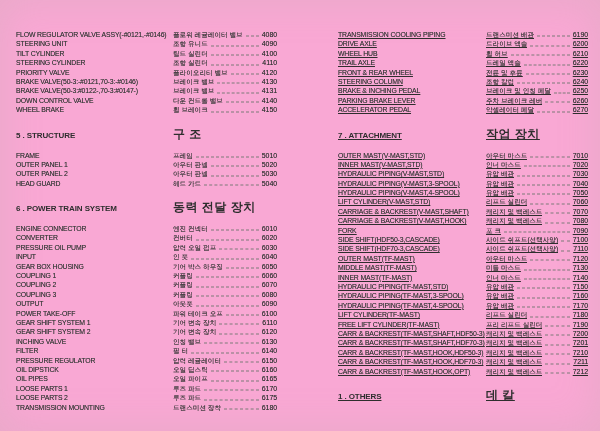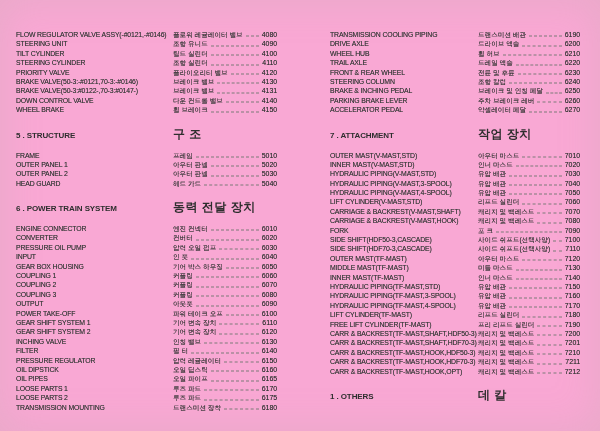--- a/index.html
+++ b/index.html
@@ -9,21 +9,21 @@
     background:#eceae7;
   }
   .page{
     position:relative;width:600px;height:431px;
     background:#f9a8d4;
     box-shadow:inset 0 0 40px rgba(180,175,165,0.25);
     color:#2e2e2e;
   }
   .col{position:absolute;top:30px;}
   .col-left{left:16px;width:261px;--en-w:157px;}
-  .col-right{left:330px;width:250px;--en-w:148px;}
+  .col-right{left:338px;width:250px;text-decoration:underline;--en-w:148px;}
   .sec-header{display:flex;align-items:baseline;margin:11px 0 8px;}
   .sec:first-child .sec-header{margin-top:0;}
   .h-en{width:var(--en-w);font-weight:bold;font-size:8px;letter-spacing:-0.1px;white-space:nowrap;}
   .h-ko{font-weight:bold;font-size:12px;letter-spacing:0.5px;white-space:nowrap;}
   .row{display:flex;align-items:baseline;height:9.4px;line-height:9.4px;}
   .row .en{
     width:var(--en-w);flex:0 0 var(--en-w);
     font-size:6.9px;letter-spacing:-0.15px;white-space:nowrap;overflow:hidden;
     color:#3a3a3a;text-shadow:0 0 0.4px rgba(70,70,70,0.7);
   }

